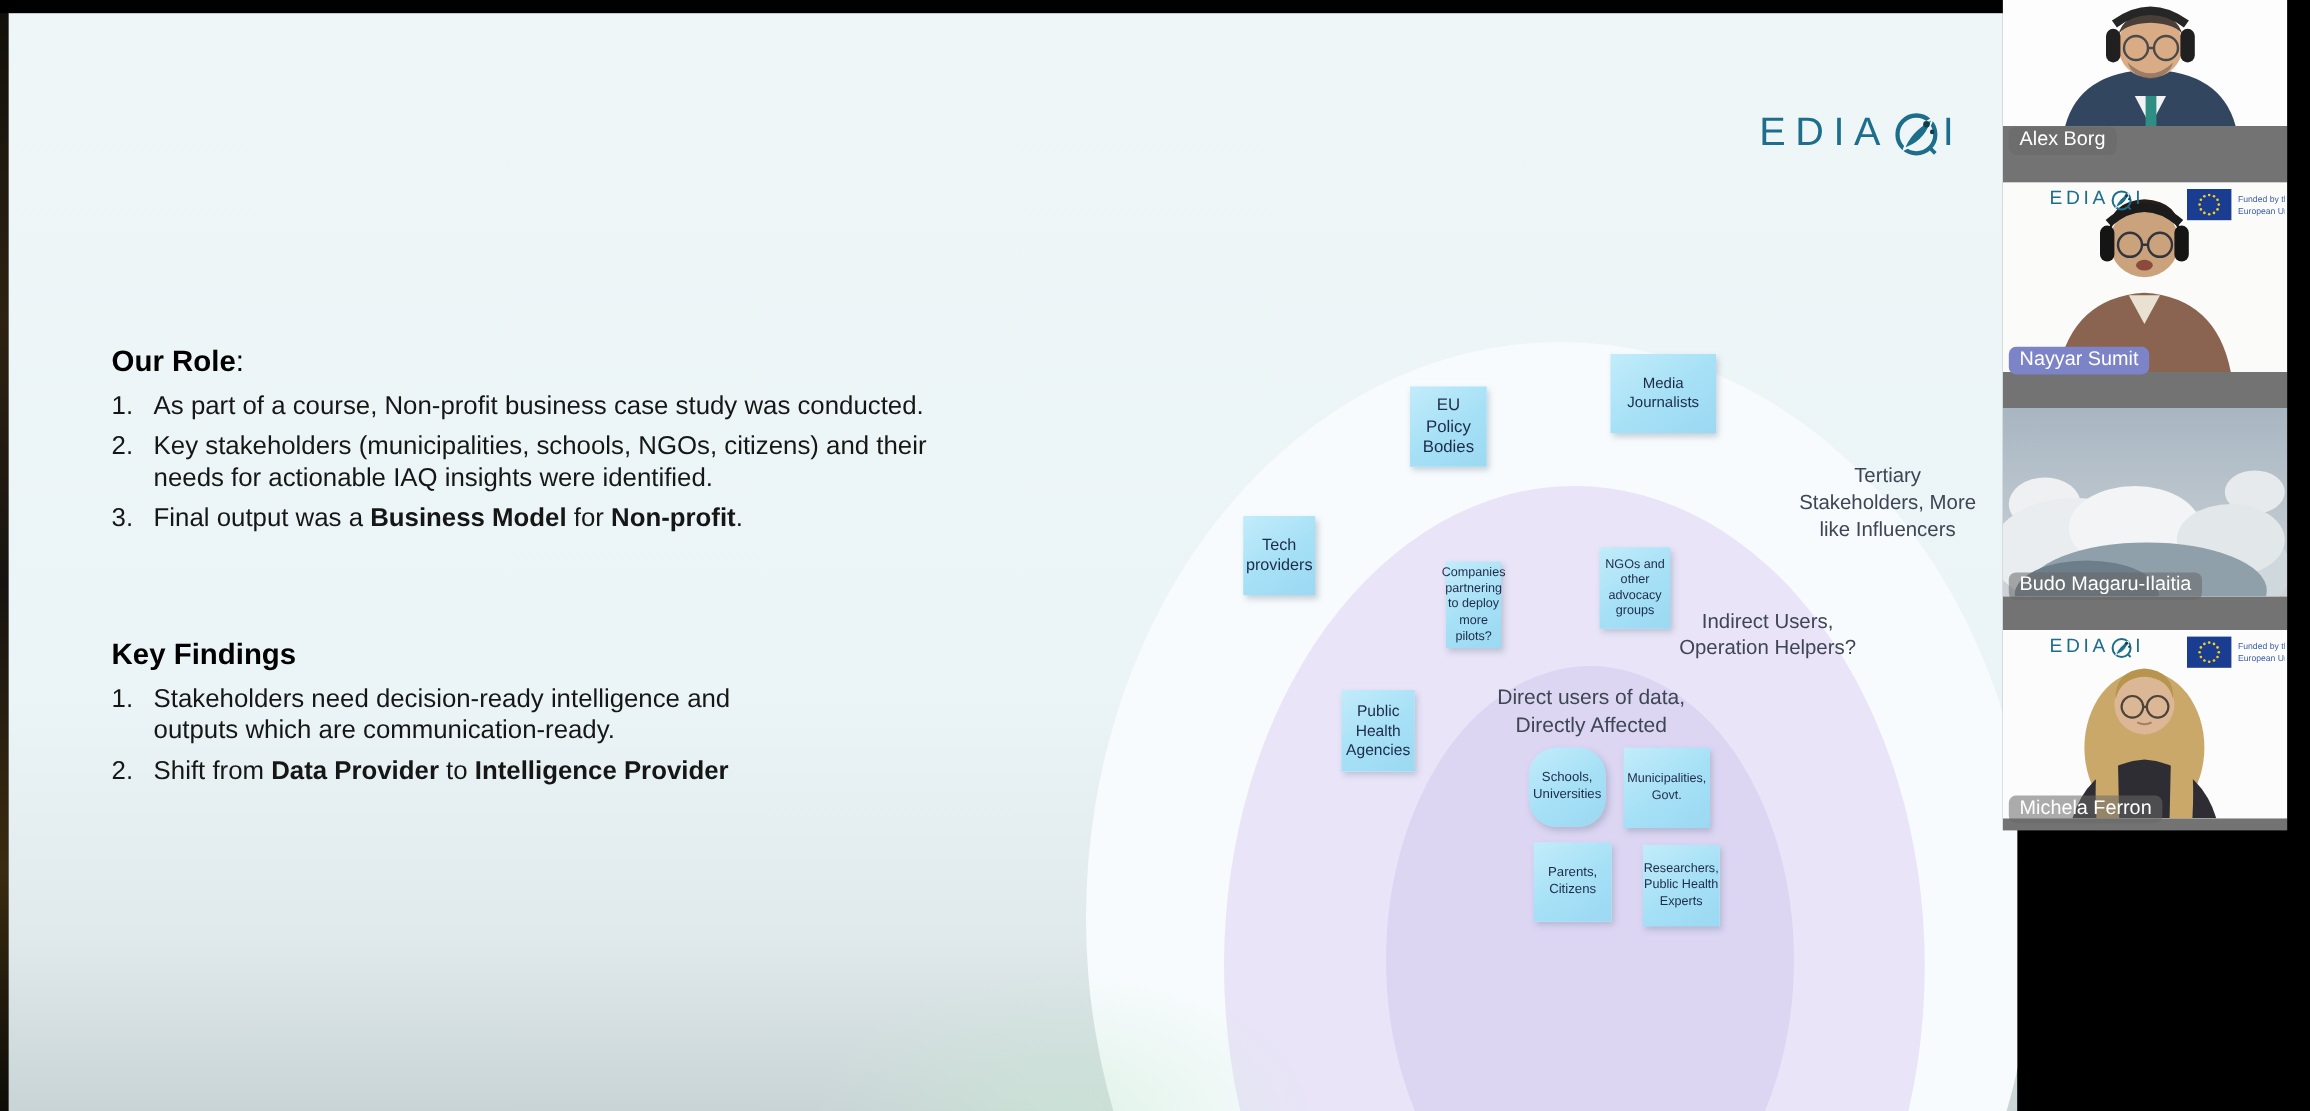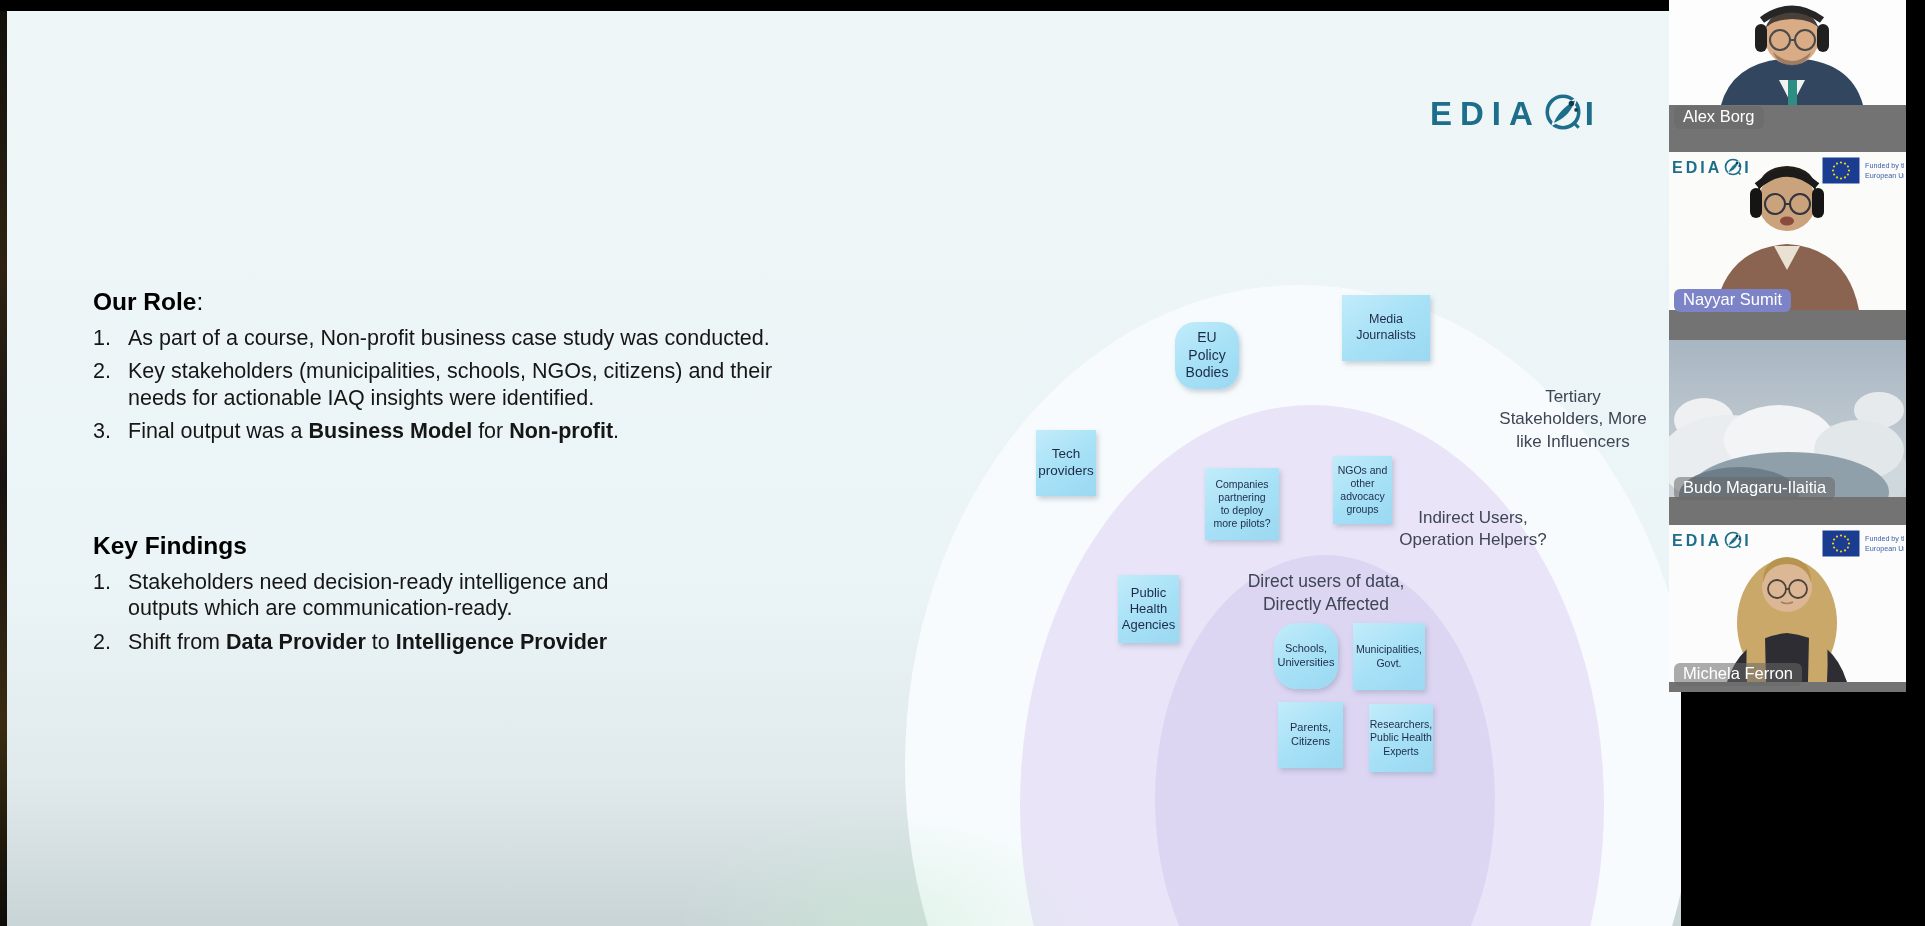--- a/index.html
+++ b/index.html
@@ -9,21 +9,21 @@
   
   .slide{position:absolute;left:7px;top:11px;width:1674px;height:915px;overflow:hidden;
          background:linear-gradient(180deg,#eef6f8 0%,#ebf4f6 62%,#e0eaec 84%,#c9d4d6 100%);}
   .glow{position:absolute;left:600px;top:760px;width:560px;height:320px;pointer-events:none;
         background:radial-gradient(closest-side,rgba(205,236,215,.55),rgba(205,236,215,0) 75%);}
   .sliver{position:absolute;left:0;top:11px;width:7px;height:915px;
         background:linear-gradient(180deg,#12100a,#2e2312 28%,#171310 52%,#3a2c10 78%,#0d0c08);}
 
   .title{position:absolute;left:71px;top:112px;font-size:58px;color:#1a4e63;letter-spacing:.5px;white-space:nowrap;}
 
-  .ediaqi{display:inline-flex;align-items:flex-end;color:#1d6e8a;font-weight:700;}
+  .ediaqi{display:inline-flex;align-items:flex-start;color:#1d6e8a;font-weight:400;margin-left:36px;}
   .ediaqi .qmark{margin:0 1px;}
   .logo-main{position:absolute;left:1423px;top:80px;}
   .logo-main .ltr{font-size:33px;letter-spacing:8px;}
   .tile-logo .ltr{font-size:16px;letter-spacing:3px;}
 
   .textblock{position:absolute;color:#141414;}
   #our-role{left:86px;top:277px;width:690px;}
   #key-findings{left:86px;top:521px;width:690px;}
   .tb-h{font-size:24.5px;font-weight:bold;color:#000;margin:0 0 9px 0;}
   .tb-h .colon{font-weight:normal;}
@@ -67,28 +67,28 @@
       <div id="ring-labels">
           <div class="ring-label" style="left: 1446px; top: 375px; width: 240px; font-size: 17px;">Tertiary
 Stakeholders, More
 like Influencers</div>
           <div class="ring-label" style="left: 1346px; top: 496px; width: 240px; font-size: 17px;">Indirect Users,
 Operation Helpers?</div>
           <div class="ring-label" style="left: 1199px; top: 559px; width: 240px; font-size: 17.5px;">Direct users of data,
 Directly Affected</div>
         </div>
       <div id="notes">
-          <div class="note" style="left: 1168px; top: 311px; width: 64px; height: 67px; font-size: 14px; border-radius: 20px;">EU
+          <div class="note" style="left: 1168px; top: 311px; width: 64px; height: 67px; font-size: 14px;">EU
 Policy
 Bodies</div>
           <div class="note" style="left: 1335px; top: 284px; width: 88px; height: 66px; font-size: 12.5px;">Media
 Journalists</div>
           <div class="note" style="left: 1029px; top: 419px; width: 60px; height: 66px; font-size: 13.5px;">Tech
 providers</div>
-          <div class="note" style="left: 1198px; top: 457px; width: 74px; height: 72px; font-size: 10.5px;">Companies
+          <div class="note" style="left: 1198px; top: 457px; width: 46px; height: 72px; font-size: 10.5px;">Companies
 partnering
 to deploy
 more pilots?</div>
           <div class="note" style="left: 1326px; top: 445px; width: 59px; height: 68px; font-size: 10.5px;">NGOs and
 other
 advocacy
 groups</div>
           <div class="note" style="left: 1111px; top: 564px; width: 61px; height: 68px; font-size: 13px;">Public
 Health
 Agencies</div>

